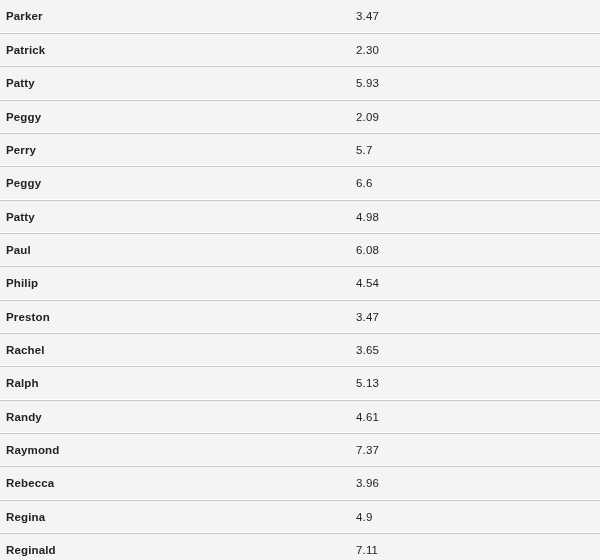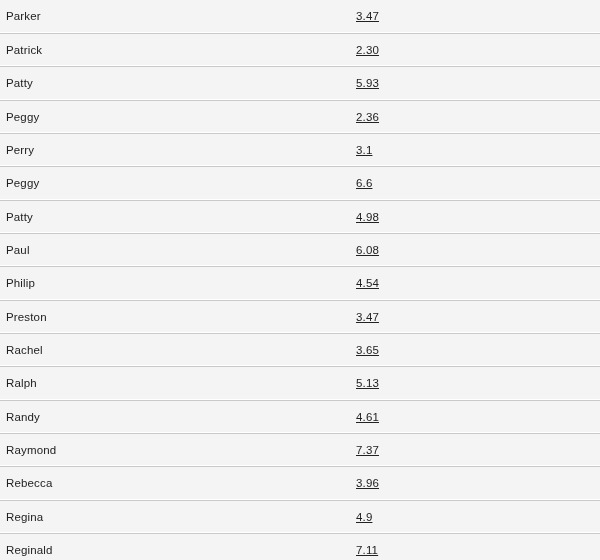--- a/index.html
+++ b/index.html
@@ -31,25 +31,25 @@
     vertical-align: middle;
     border-bottom: 1px solid #c9c9c9;
     box-shadow: inset 0 -2px 0 -1px #ffffff;
     white-space: nowrap;
     overflow: hidden;
   }
   #data-table tr:last-child td {
     border-bottom: none;
     box-shadow: none;
   }
-  .c-name   { width: 125px; padding-left: 6px !important; }
+  .c-name   { width: 125px; padding-left: 6px !important; font-weight: bold; }
   .c-gender { width: 94px;  padding-left: 131px !important;
               box-sizing: border-box; }
   .c-v1     { width: 130px; padding-left: 94px !important;
-              box-sizing: border-box; text-decoration: underline; }
+              box-sizing: border-box; }
   .c-v2     { width: 97px;  padding-left: 130px !important;
               box-sizing: border-box; }
   .c-v3     { width: 148px; padding-left: 97px !important;
               box-sizing: border-box; }
 </style>
 </head>
 <body>
 
 <table id="data-table">
   <tbody>
@@ -70,28 +70,28 @@
       <tr>
         <td class="c-name">Patty</td>
         <td class="c-gender">Female</td>
         <td class="c-v1">5.93</td>
         <td class="c-v2">2.98</td>
         <td class="c-v3">3.23</td>
       </tr>
       <tr>
         <td class="c-name">Peggy</td>
         <td class="c-gender">Male</td>
-        <td class="c-v1">2.36</td>
+        <td class="c-v1">2.09</td>
         <td class="c-v2">3.37</td>
         <td class="c-v3">3.35</td>
       </tr>
       <tr>
         <td class="c-name">Perry</td>
         <td class="c-gender">Female</td>
-        <td class="c-v1">3.1</td>
+        <td class="c-v1">5.7</td>
         <td class="c-v2">3.02</td>
         <td class="c-v3">3.33</td>
       </tr>
       <tr>
         <td class="c-name">Peggy</td>
         <td class="c-gender">Female</td>
         <td class="c-v1">6.6</td>
         <td class="c-v2">2.93</td>
         <td class="c-v3">2.71</td>
       </tr>

